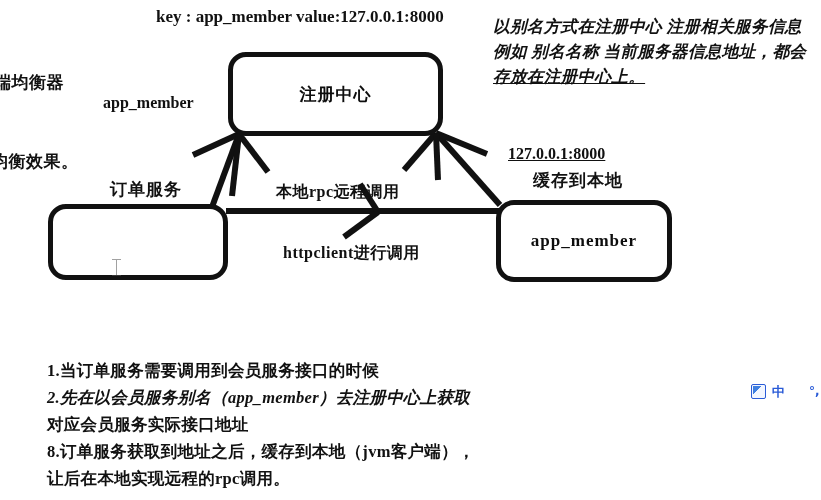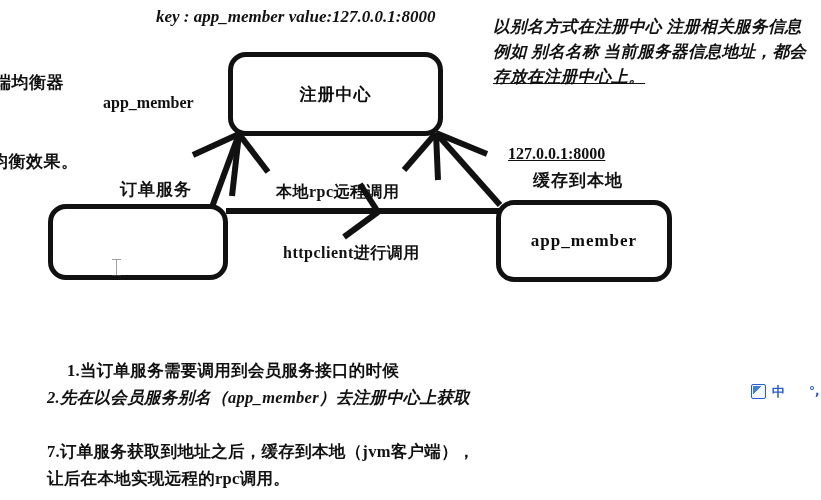--- a/index.html
+++ b/index.html
@@ -28,21 +28,20 @@
 
   .note-left {
     font-size: 17px;
     font-weight: bold;
     letter-spacing: 0.5px;
   }
 
   .title-top {
     font-size: 17px;
     font-weight: bold;
-    font-style: italic;
   }
 
   .note-right {
     font-size: 16.5px;
     font-weight: bold;
     line-height: 1.42;
     font-style: italic;
     letter-spacing: 0.4px;
   }
 
@@ -218,21 +217,21 @@
   <div class="txt mono-label" style="left:103px; top:95px;">app_member</div>
 
   <div class="txt note-right" style="left:493px; top:15px;">以别名方式在注册中心 注册相关服务信息</div>
   <div class="txt note-right" style="left:493px; top:40px;">例如 别名名称 当前服务器信息地址，都会</div>
   <div class="txt note-right" style="left:493px; top:65px;text-decoration:underline;">存放在注册中心上。</div>
 
   <div class="node" style="left:228px; top:52px; width:215px; height:84px;">
     <span class="node-text">注册中心</span>
   </div>
 
-  <div class="txt box-label" style="left:110px; top:181px;margin-left:10px;">订单服务</div>
+  <div class="txt box-label" style="left:110px; top:181px;">订单服务</div>
 
   <div class="node" style="left:48px; top:204px; width:180px; height:76px;">
     <span class="node-text"></span>
   </div>
 
   <div class="caret" style="left:112px; top:259px;">
       <span></span>
     </div>
 
   <div class="txt mono-label" style="left:508px; top:146px;text-decoration:underline;">127.0.0.1:8000</div>
@@ -240,23 +239,24 @@
   <div class="txt box-label" style="left:533px; top:172px;">缓存到本地</div>
 
   <div class="node" style="left:496px; top:200px; width:176px; height:82px;">
     <span class="node-text">app_member</span>
   </div>
 
   <div class="txt edge-label" style="left:283px; top:245px;">httpclient进行调用</div>
 
   <div class="txt edge-label" style="left:276px; top:184px;">本地rpc远程调用</div>
 
-  <div class="txt steps" style="left:47px; top:358px;margin-left:20px;">1.当订单服务需要调用到会员服务接口的时候</div>
+  <div class="txt steps" style="left:47px; top:358px;">1.当订单服务需要调用到会员服务接口的时候</div>
   <div class="txt steps" style="left:47px; top:385px;font-style:italic;">2.先在以会员服务别名（app_member）去注册中心上获取</div>
-  <div class="txt steps" style="left:47px; top:439px;">7.订单服务获取到地址之后，缓存到本地（jvm客户端），</div>
+  <div class="txt steps" style="left:47px; top:412px;">对应会员服务实际接口地址</div>
+  <div class="txt steps" style="left:47px; top:439px;">8.订单服务获取到地址之后，缓存到本地（jvm客户端），</div>
   <div class="txt steps" style="left:47px; top:466px;">让后在本地实现远程的rpc调用。</div>
 
   <div id="ime">
     <span class="ime-logo">
         <i></i>
       </span>
     <span class="ime-cn">中</span>
     <span class="ime-moon">
         <i></i>
       </span>

